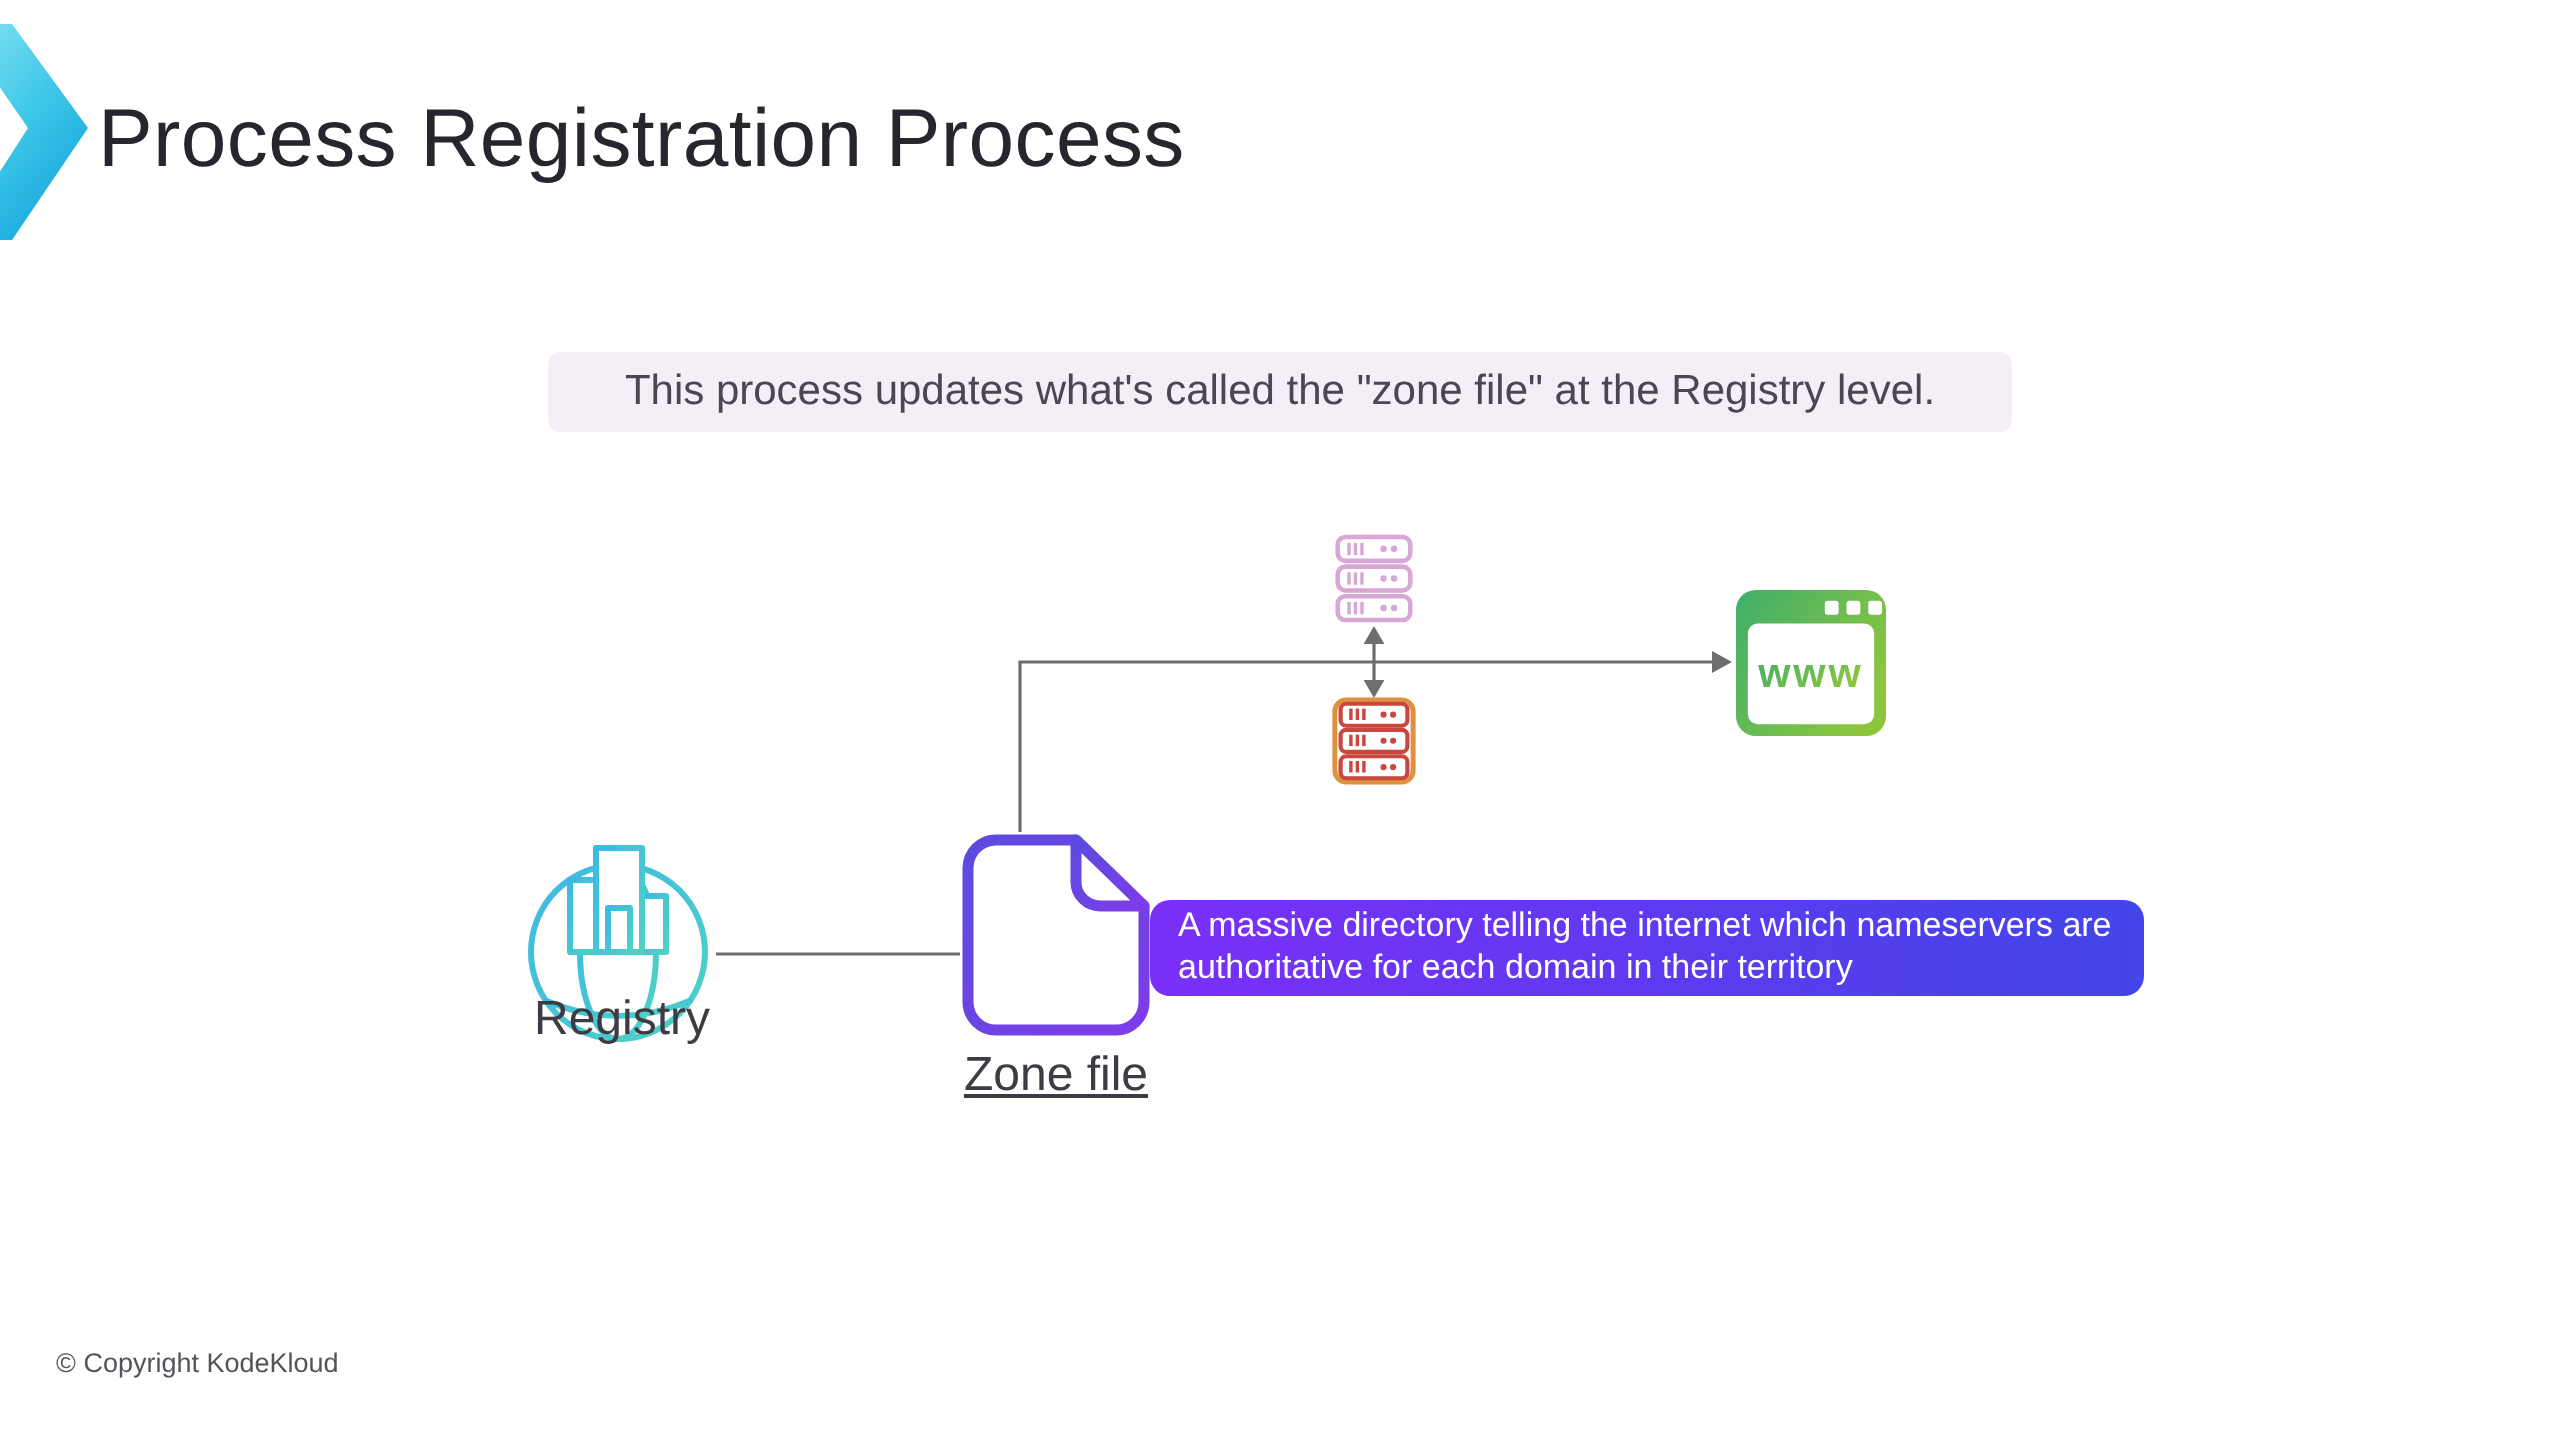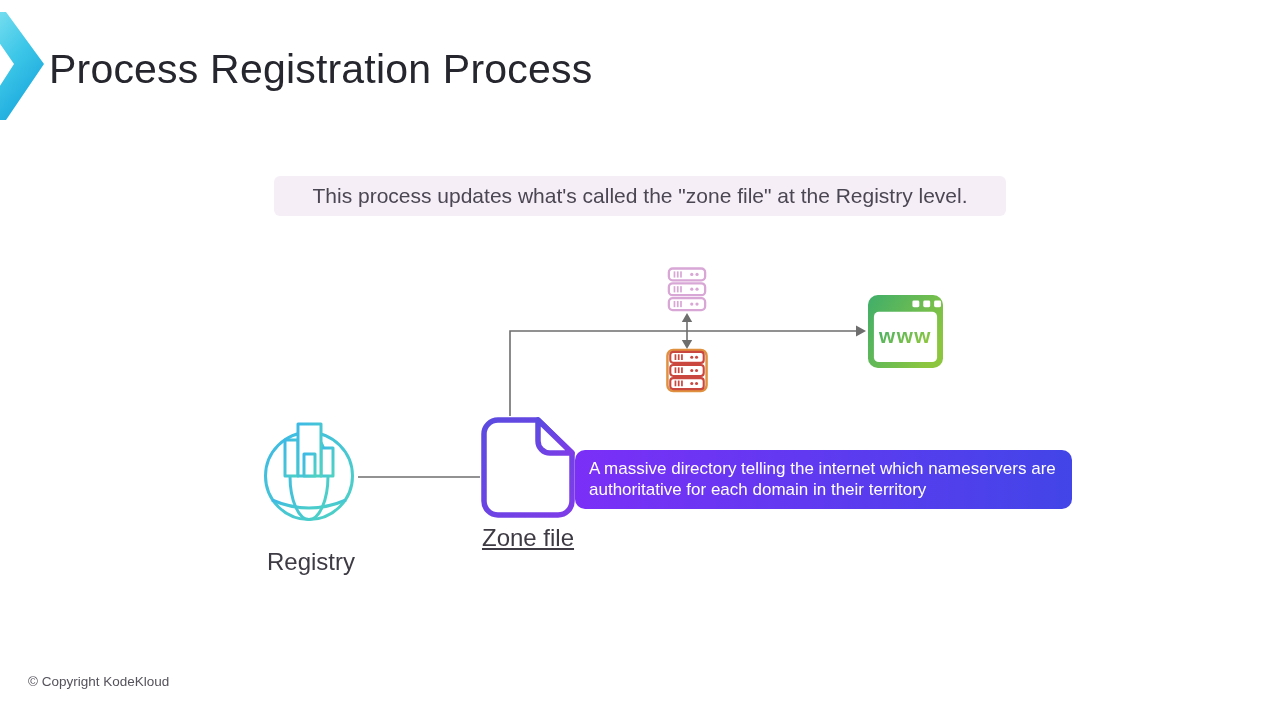--- a/index.html
+++ b/index.html
@@ -32,29 +32,29 @@
   
   .icon-pink-server   { left:666px; top:266px; width:42px; height:47px; }
   .icon-orange-server { left:666px; top:348px; width:42px; height:45px; }
   .icon-www           { left:867px; top:294px; width:77px; height:75px; }
   .icon-registry      { left:263px; top:419px; width:95px; height:102px; }
   .icon-zonefile      { left:481px; top:416px; width:95px; height:103px; }
 
   .node-label {
     font-size:24px; color:#3e3b44; text-align:center;
   }
-  .label-registry { left:255px; top:548px; width:112px; }
+  .label-registry { left:255px; top:496px; width:112px; }
   .label-zonefile { left:458px; top:524px; width:140px;text-decoration:underline; }
 
   
   .connector-layer { left:0; top:0; width:1280px; height:720px; pointer-events:none; }
 
   
   .callout {
-    left:575px; top:450px; width:497px; height:59px;
+    left:575px; top:450px; width:497px; height:48px;
     border-radius:10px;
     background:linear-gradient(90deg,#7b2ff7 0%, #4245e8 100%);
     color:#ffffff;
     display:flex; align-items:center;
     padding:8px 16px 8px 14px;
     font-size:17px; line-height:1.22;
   }
 
   
   .footer {

